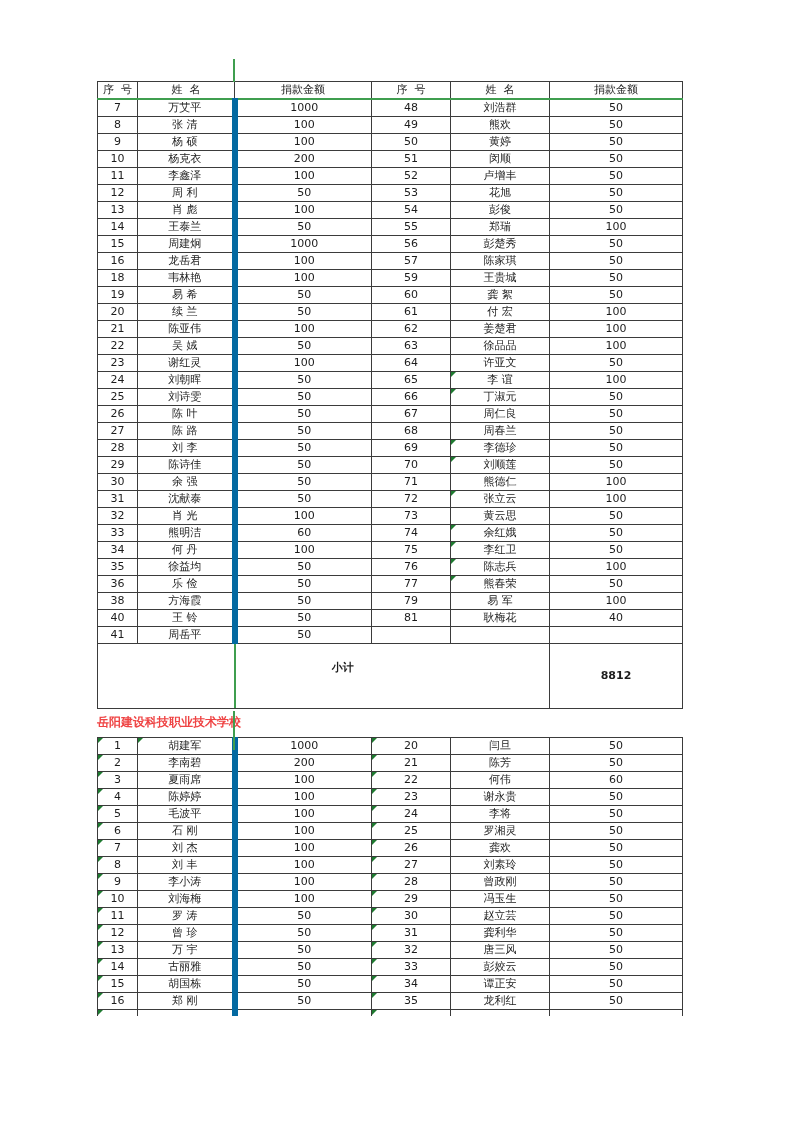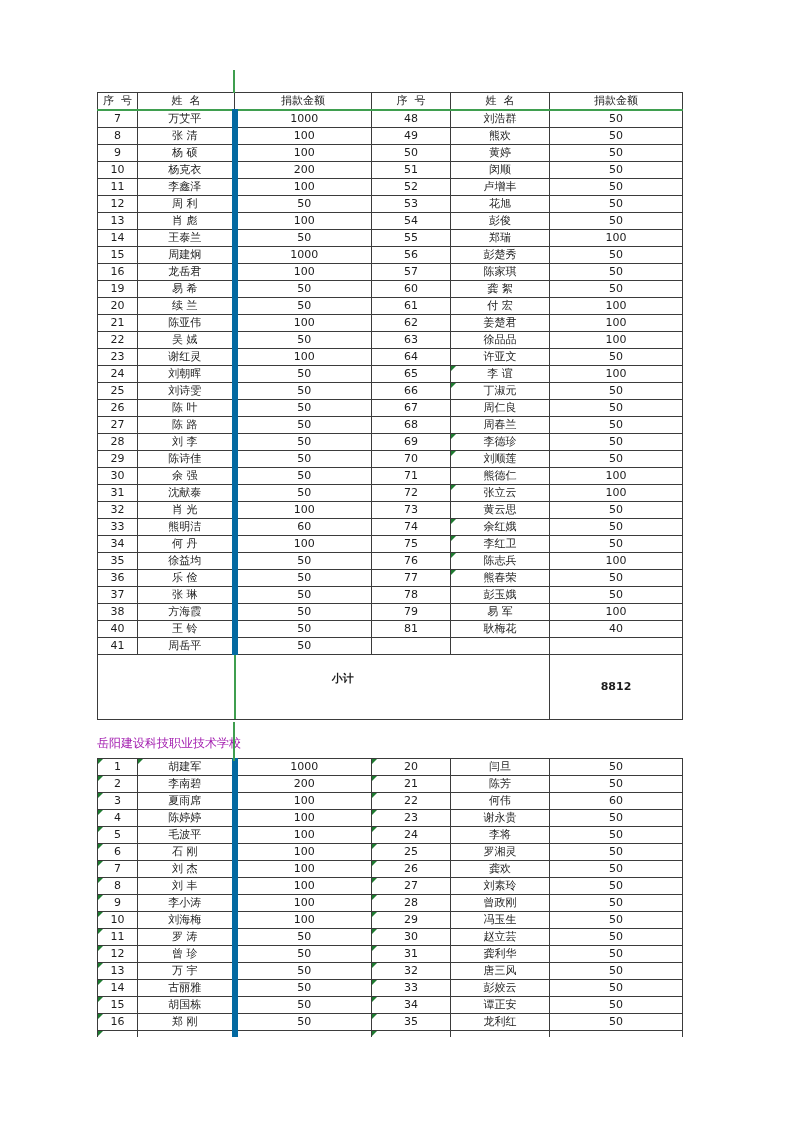--- a/index.html
+++ b/index.html
@@ -1,34 +1,34 @@
 <!DOCTYPE html>
 <html><head>
 <meta charset="utf-8">
 <style>
   html,body{margin:0;padding:0;background:#ffffff;width:793px;height:1122px;overflow:hidden;
     font-family:"DejaVu Sans",sans-serif;}
-  .sheet{position:absolute;left:97px;top:70px;width:600px;height:1000px;}
+  .sheet{position:absolute;left:97px;top:59px;width:600px;height:1000px;}
   
   .gseg{position:absolute;left:136px;width:2px;background:#3f9e4f;}
   .gseg.s1{top:0;height:23px;}
   .gseg.s2{top:652px;height:39px;}
   table{border-collapse:collapse;table-layout:fixed;width:585px;font-size:11px;color:#1c1c1c;}
   #table1{margin-top:22px;}
   #table2{margin-top:6px;}
   td{border:1px solid #3b3b3b;height:16px;line-height:16px;padding:0;text-align:center;
      position:relative;white-space:pre;overflow:hidden;}
   thead td{border-bottom:2px solid #3f9e4f;color:#222;}
   td.gcol{border-right:6px solid #0369a1;}
   tr.subtotal td{font-weight:bold;}
   td .inline-gline{position:absolute;top:0;left:136px;width:2px;height:100%;background:#3f9e4f;}
   .tri{position:absolute;top:0;left:0;width:0;height:0;
        border-top:5px solid #1e7a30;border-right:5px solid transparent;}
-  .section-title{margin-top:14px;height:18px;line-height:18px;font-weight:normal;
-       font-size:12px;color:#a21caf;}
+  .section-title{margin-top:4px;height:18px;line-height:18px;font-weight:bold;
+       font-size:12px;color:#ef4444;}
   tr.sliver td{height:6px;line-height:6px;border-bottom:none;}
 </style>
 </head>
 <body>
 
 <div class="sheet">
   <div class="gseg s1"></div>
   <div class="gseg s2"></div>
 
   <table id="table1">
@@ -125,20 +125,28 @@
         </tr>
         <tr>
           <td>16</td>
           <td class="gcol">龙岳君</td>
           <td>100</td>
           <td>57</td>
           <td>陈家琪</td>
           <td>50</td>
         </tr>
         <tr>
+          <td>18</td>
+          <td class="gcol">韦林艳</td>
+          <td>100</td>
+          <td>59</td>
+          <td>王贵城</td>
+          <td>50</td>
+        </tr>
+        <tr>
           <td>19</td>
           <td class="gcol">易 希</td>
           <td>50</td>
           <td>60</td>
           <td>龚 絮</td>
           <td>50</td>
         </tr>
         <tr>
           <td>20</td>
           <td class="gcol">续 兰</td>
@@ -266,28 +274,20 @@
           <td>76</td>
           <td>陈志兵<span class="tri"></span></td>
           <td>100</td>
         </tr>
         <tr>
           <td>36</td>
           <td class="gcol">乐 俭</td>
           <td>50</td>
           <td>77</td>
           <td>熊春荣<span class="tri"></span></td>
-          <td>50</td>
-        </tr>
-        <tr>
-          <td>37</td>
-          <td class="gcol">张 琳</td>
-          <td>50</td>
-          <td>78</td>
-          <td>彭玉娥</td>
           <td>50</td>
         </tr>
         <tr>
           <td>38</td>
           <td class="gcol">方海霞</td>
           <td>50</td>
           <td>79</td>
           <td>易 军</td>
           <td>100</td>
         </tr>

